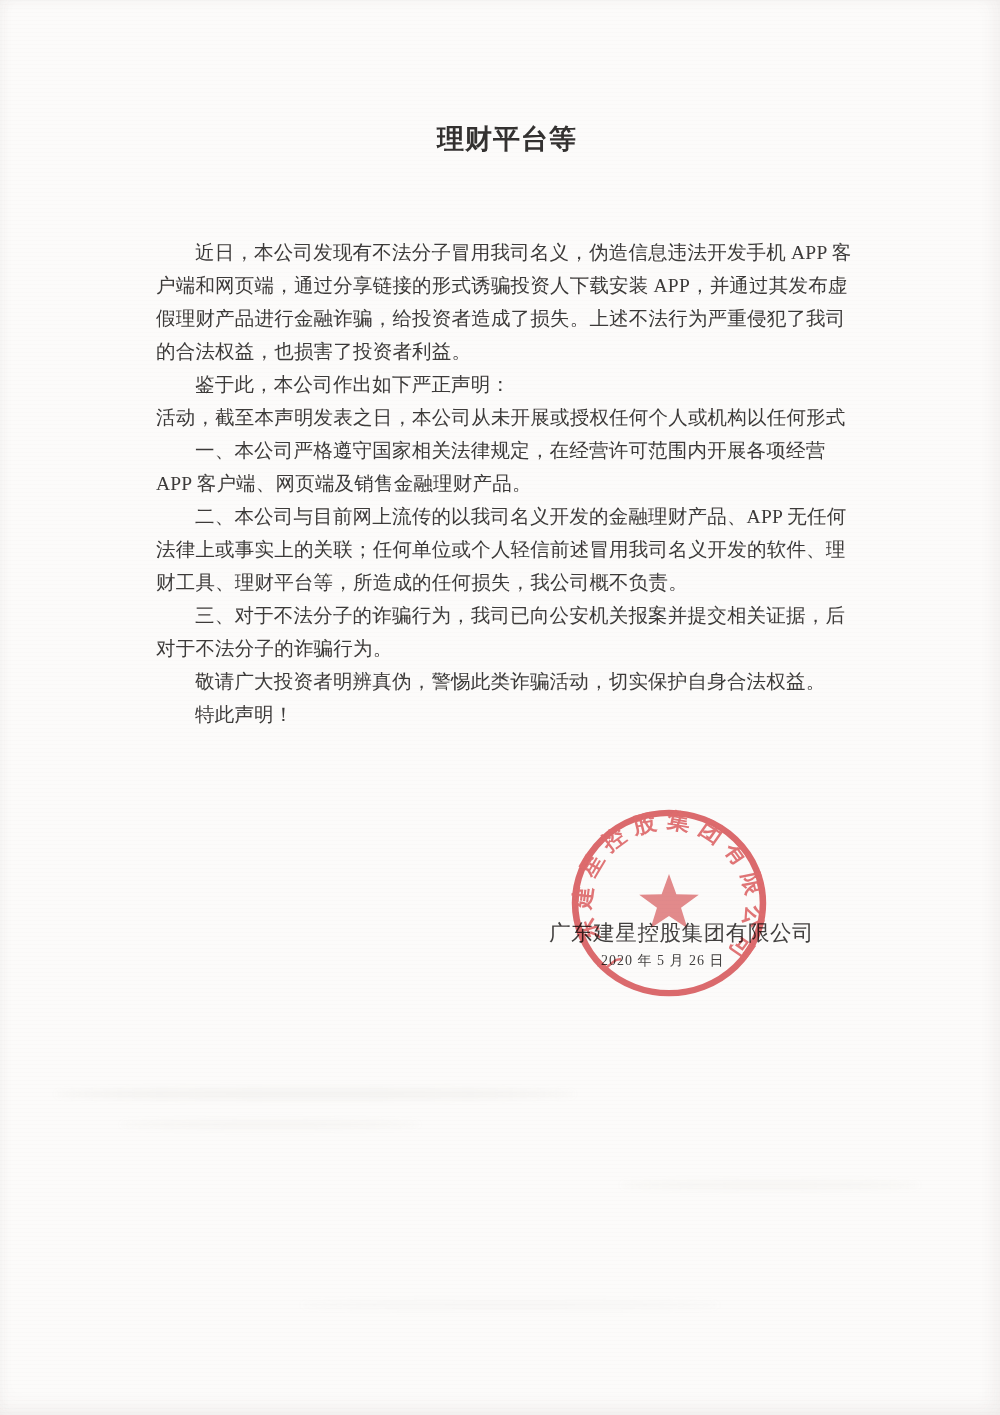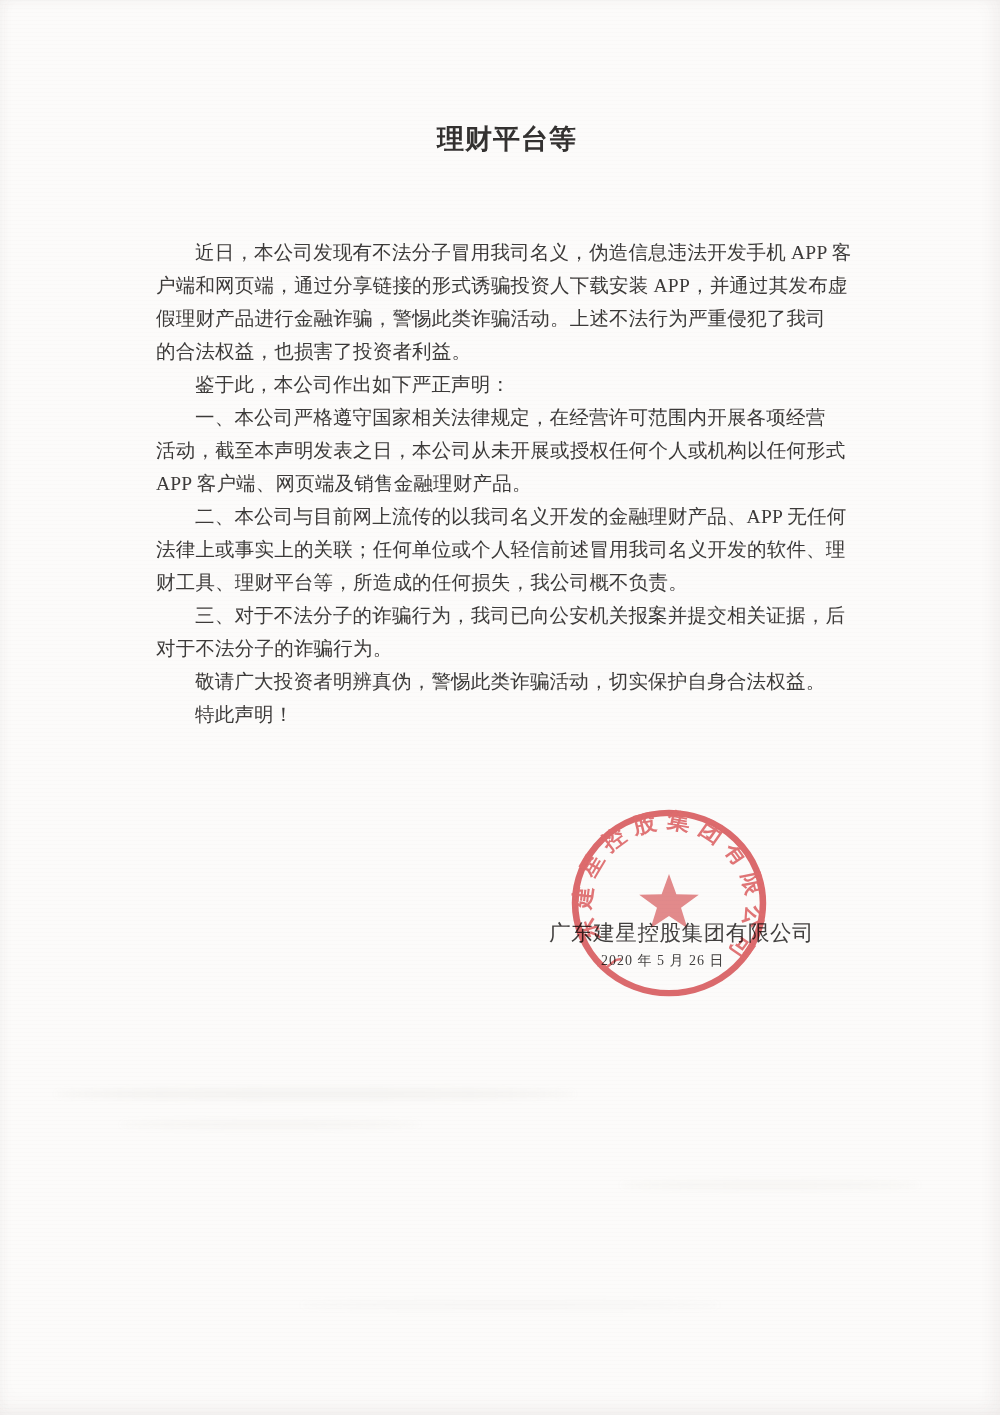--- a/index.html
+++ b/index.html
@@ -91,25 +91,25 @@
 </head>
 <body>
 
 <div class="page">
 
   <h1 class="doc-title">理财平台等</h1>
 
   <div class="body-text">
     <div class="line indent">近日，本公司发现有不法分子冒用我司名义，伪造信息违法开发手机 APP 客</div>
     <div class="line">户端和网页端，通过分享链接的形式诱骗投资人下载安装 APP，并通过其发布虚</div>
-    <div class="line">假理财产品进行金融诈骗，警惕此类诈骗活动。上述不法行为严重侵犯了我司</div>
+    <div class="line">假理财产品进行金融诈骗，给投资者造成了损失。上述不法行为严重侵犯了我司</div>
     <div class="line">的合法权益，也损害了投资者利益。</div>
     <div class="line indent">鉴于此，本公司作出如下严正声明：</div>
+    <div class="line">活动，截至本声明发表之日，本公司从未开展或授权任何个人或机构以任何形式</div>
     <div class="line indent">一、本公司严格遵守国家相关法律规定，在经营许可范围内开展各项经营</div>
-    <div class="line">活动，截至本声明发表之日，本公司从未开展或授权任何个人或机构以任何形式</div>
     <div class="line">APP 客户端、网页端及销售金融理财产品。</div>
     <div class="line indent">二、本公司与目前网上流传的以我司名义开发的金融理财产品、APP 无任何</div>
     <div class="line">法律上或事实上的关联；任何单位或个人轻信前述冒用我司名义开发的软件、理</div>
     <div class="line">财工具、理财平台等，所造成的任何损失，我公司概不负责。</div>
     <div class="line indent">三、对于不法分子的诈骗行为，我司已向公安机关报案并提交相关证据，后</div>
     <div class="line">对于不法分子的诈骗行为。</div>
     <div class="line indent">敬请广大投资者明辨真伪，警惕此类诈骗活动，切实保护自身合法权益。</div>
     <div class="line indent">特此声明！</div>
   </div>
 

